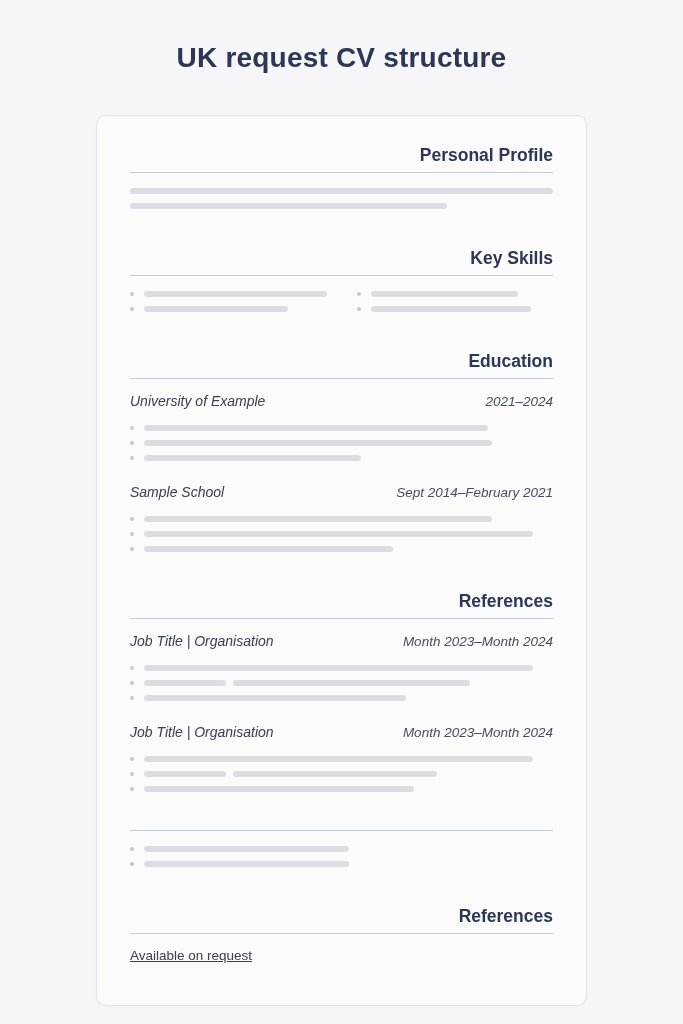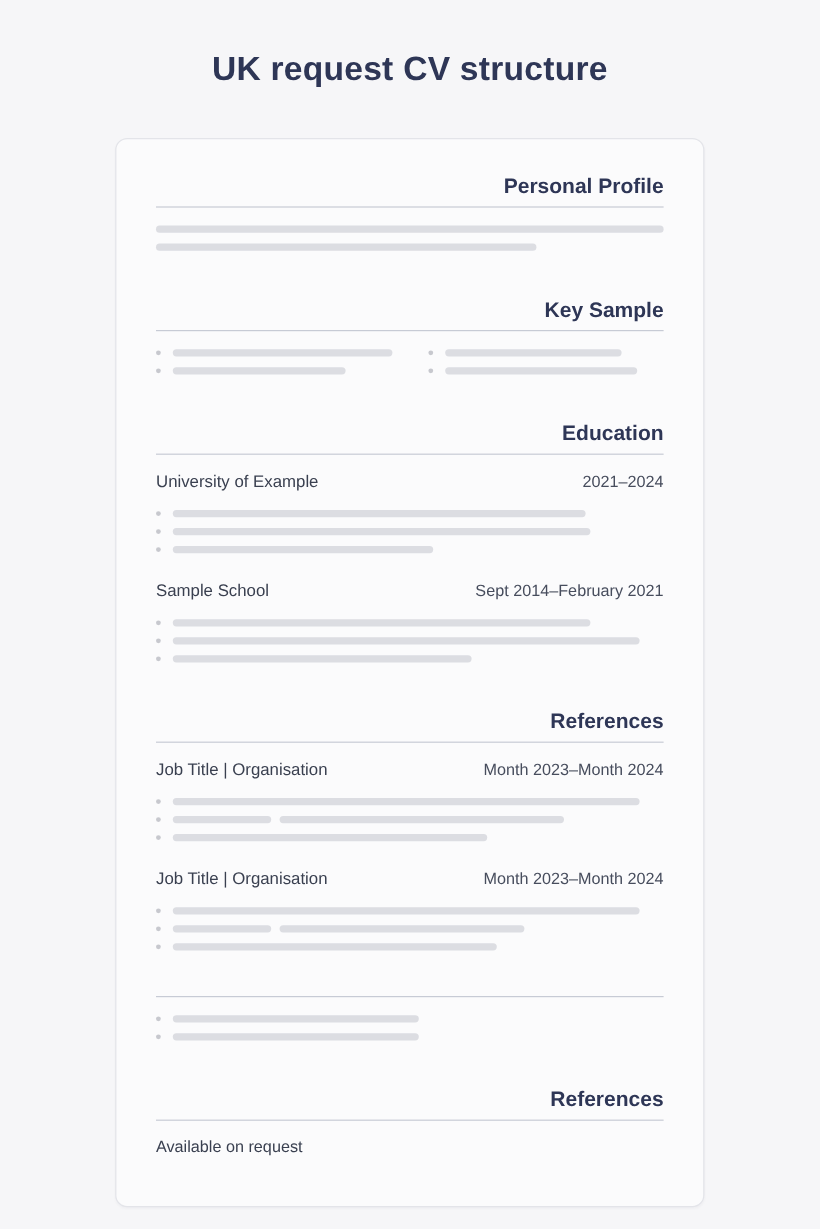--- a/index.html
+++ b/index.html
@@ -83,21 +83,21 @@
     flex: 1;
     display: flex;
     gap: 7px;
     align-items: center;
   }
   .two-cols {
     display: flex;
     gap: 30px;
   }
   .two-cols ul.bullets { flex: 1; }
-  .entry { margin-top: 2px; }
+  .entry { margin-top: 2px; font-style: italic; }
   .entry + .entry { margin-top: 22px; }
   .entry-header {
     display: flex;
     justify-content: space-between;
     align-items: baseline;
     margin-bottom: 12px;
   }
   .entry-title {
     font-size: 14px;
     line-height: 18px;
@@ -106,40 +106,41 @@
   .entry-dates {
     font-size: 13.5px;
     line-height: 18px;
     color: #474d5d;
   }
   .references-note {
     font-size: 13.5px;
     line-height: 18px;
     color: #3a4050;
     margin-top: 2px;
+    text-decoration: underline;
   }
 </style>
 </head>
 <body>
 
 <h1 class="page-title">UK request CV structure</h1>
 
 <div class="cv-card">
 
   <section class="section">
     <h2 class="section-heading">Personal Profile</h2>
     <div class="divider"></div>
     <div class="bars">
         <div class="bar" style="width: 100%;"></div>
         <div class="bar" style="width: 75%;"></div>
       </div>
   </section>
 
   <section class="section">
-    <h2 class="section-heading">Key Sample</h2>
+    <h2 class="section-heading">Key Skills</h2>
     <div class="divider"></div>
     <div class="two-cols">
       <ul class="bullets">
           <li class="bullet-row">
             <span class="dot"></span>
             <div class="segs">
               <div class="bar" style="width: 100%;"></div>
             </div>
           </li>
           <li class="bullet-row">

